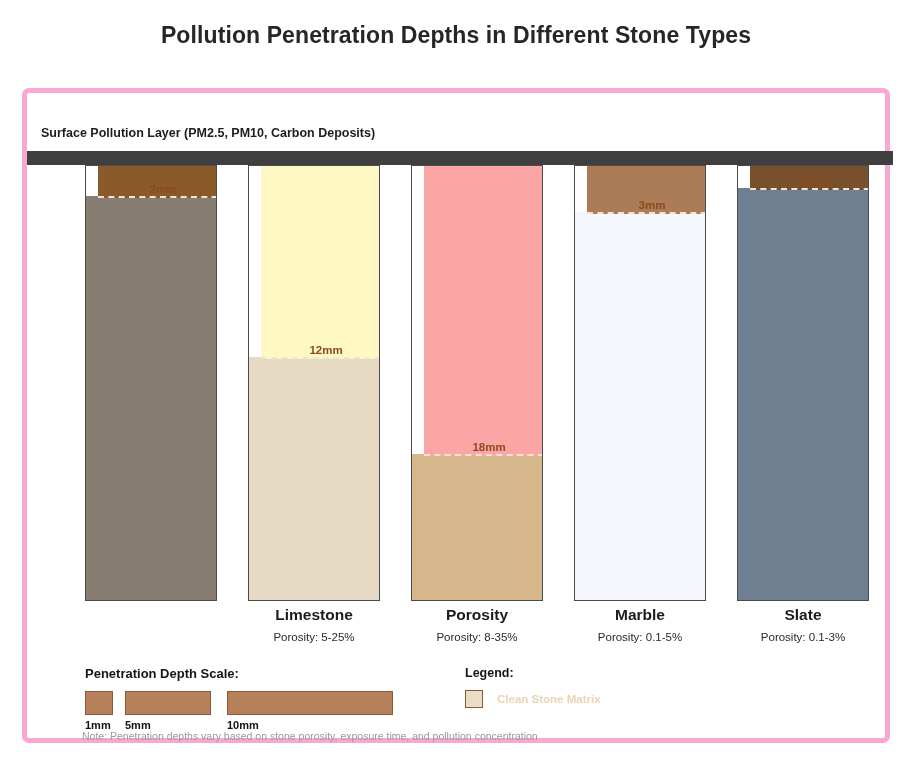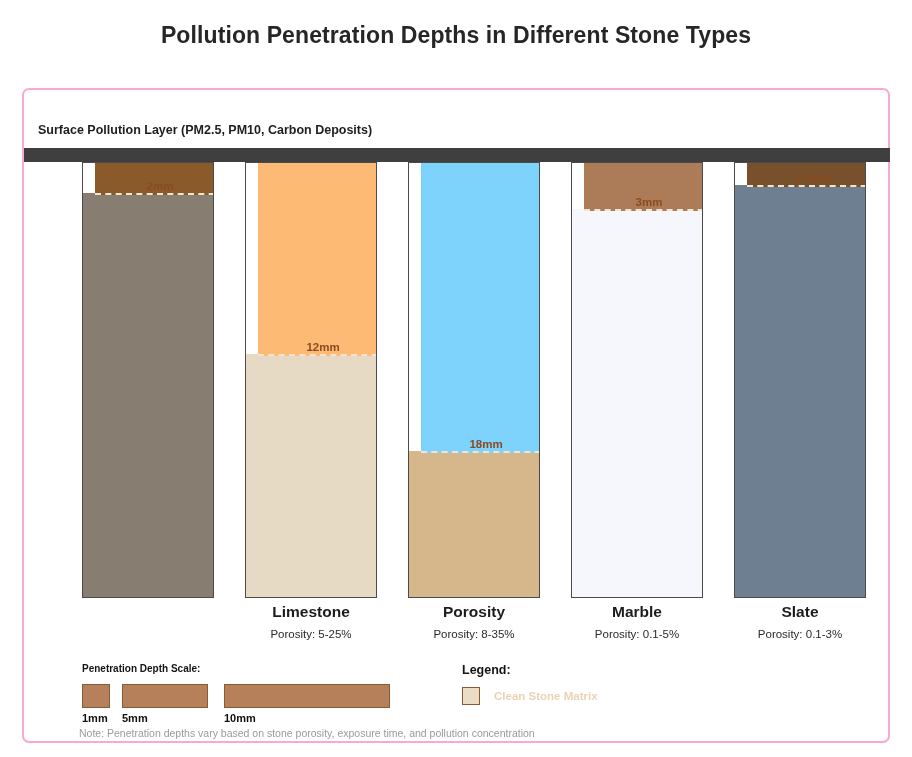--- a/index.html
+++ b/index.html
@@ -27,21 +27,21 @@
     color: #262626;
     letter-spacing: 0.1px;
   }
   .card {
     position: absolute;
     left: 22px;
     top: 88px;
     width: 868px;
     height: 655px;
     background: #ffffff;
-    border: 2px solid #f9a8d4;
+    border: 5px solid #f9a8d4;
     border-radius: 7px;
   }
   .surface-label {
     position: absolute;
     left: 14px;
     top: 33px;
     font-size: 12.5px;
     font-weight: bold;
     color: #1e1e1e;
   }
@@ -117,21 +117,21 @@
     line-height: 18px;
     margin-top: 3px;
   }
   .scale-block {
     position: absolute;
     left: 58px;
     top: 573px;
     width: 360px;
   }
   .scale-title {
-    font-size: 10px;
+    font-size: 13px;
     font-weight: bold;
     color: #141414;
     margin-bottom: 10px;
   }
   .scale-bars {
     position: relative;
     height: 26px;
   }
   .scale-bar {
     position: absolute;
@@ -203,28 +203,28 @@
     <div class="columns">
         <div class="stone-col" style="left: 58px;">
           <div class="matrix" style="height: 403.8px; background: rgb(135, 125, 112);"></div>
           <div class="poll-zone" style="height: 32.2px; background: rgb(139, 90, 43);">
             <div class="depth-label">2mm</div>
             <div class="dash"></div>
           </div>
         </div>
         <div class="stone-col" style="left: 221px;">
           <div class="matrix" style="height: 242.8px; background: rgb(230, 218, 196);"></div>
-          <div class="poll-zone" style="height: 193.2px; background: #fdba74;">
+          <div class="poll-zone" style="height: 193.2px; background: #fef9c3;">
             <div class="depth-label">12mm</div>
             <div class="dash"></div>
           </div>
         </div>
         <div class="stone-col" style="left: 384px;">
           <div class="matrix" style="height: 146.2px; background: rgb(214, 183, 140);"></div>
-          <div class="poll-zone" style="height: 289.8px; background: #7dd3fc;">
+          <div class="poll-zone" style="height: 289.8px; background: #fca5a5;">
             <div class="depth-label">18mm</div>
             <div class="dash"></div>
           </div>
         </div>
         <div class="stone-col" style="left: 547px;">
           <div class="matrix" style="height: 387.7px; background: rgb(246, 247, 252);"></div>
           <div class="poll-zone" style="height: 48.3px; background: rgb(172, 123, 87);">
             <div class="depth-label">3mm</div>
             <div class="dash"></div>
           </div>

